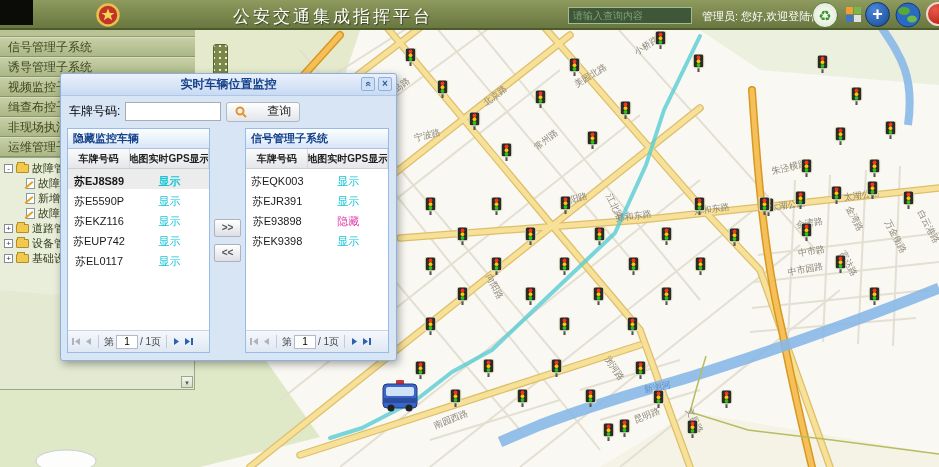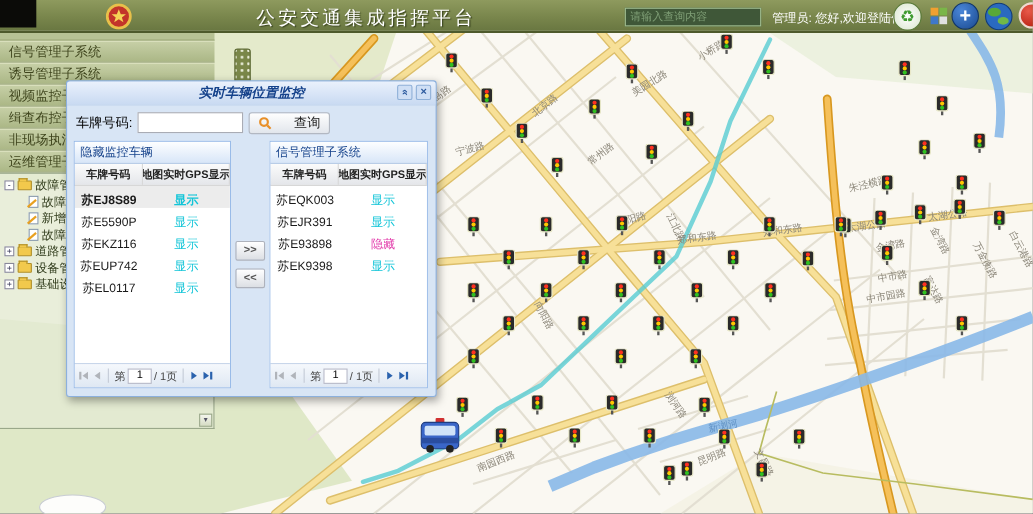--- a/index.html
+++ b/index.html
@@ -72,38 +72,38 @@
      background-image:radial-gradient(circle,#e8ecd8 1px,transparent 1.6px);
      background-size:6px 6px;background-position:3px 4px;cursor:pointer;}
 
   
   .dialog{position:absolute;left:60px;top:73px;width:337px;height:288px;
      background:#d8e5f5;border:1px solid #8cb0dd;border-radius:3px;
      box-shadow:2px 3px 8px rgba(0,0,0,.35);z-index:40;font-size:12px;}
   .dlg-titlebar{height:22px;background:linear-gradient(#eaf1fc,#c9daf2);
      border-bottom:1px solid #aec6e8;border-radius:3px 3px 0 0;position:relative;
      display:flex;align-items:center;justify-content:center;
-     font-weight:bold;color:#15428b;font-size:12px;font-style:italic;}
+     font-weight:bold;color:#15428b;font-size:12px;}
   .dlg-tools{position:absolute;right:4px;top:3px;display:flex;gap:3px;}
   .tool{width:14px;height:14px;background:#cfdff5;border:1px solid #8fb0d8;
      border-radius:2px;color:#2c5a9e;font-size:10px;line-height:12px;
      text-align:center;font-weight:bold;cursor:pointer;}
   .tool.collapse span{display:inline-block;transform:rotate(90deg);}
   .dlg-toolbar{position:absolute;left:0;top:22px;right:4px;height:31px;
      display:flex;align-items:center;padding-left:8px;gap:5px;}
   .plate-input{width:96px;height:19px;border:1px solid #a9acb5;font-size:11px;padding:0 3px;}
   .search-btn{height:20px;display:flex;align-items:center;gap:20px;padding:0 8px;
      background:linear-gradient(#fefefe,#e2e6ec);border:1px solid #b2b8c2;
      border-radius:3px;font-size:12px;color:#222;cursor:pointer;}
   .panels{position:absolute;left:6px;right:7px;top:54px;bottom:7px;display:flex;}
   .panel{display:flex;flex-direction:column;border:1px solid #99bbe8;background:#fff;}
   .panel.left{width:143px;}
   .panel.right{flex:1;}
   .panel-hd{height:20px;background:linear-gradient(#fdfeff,#d8e6f8);
-     border-bottom:1px solid #a9c2e3;color:#15428b;font-weight:normal;font-size:11px;
+     border-bottom:1px solid #a9c2e3;color:#15428b;font-weight:bold;font-size:11px;
      display:flex;align-items:center;padding-left:5px;flex:none;}
   .grid-hd{display:flex;height:20px;background:linear-gradient(#fbfbfb,#e4e6ea);
      border-bottom:1px solid #cfcfcf;font-size:10px;color:#222;font-weight:bold;flex:none;}
   .grid-hd .cell{display:flex;align-items:center;justify-content:center;
      border-right:1px solid #d8d8d8;white-space:nowrap;overflow:hidden;}
   .cell.c1{width:44%;}  .cell.c2{width:56%;}
   .rows{flex:1;overflow:hidden;background:#fff;}
   .grid-row{display:flex;height:20px;align-items:flex-end;font-size:11px;color:#1a1a1a;}
   .grid-row.selected{font-weight:bold;background:#ececec;}
   .grid-row .cell{text-align:center;justify-content:center;display:flex;}

